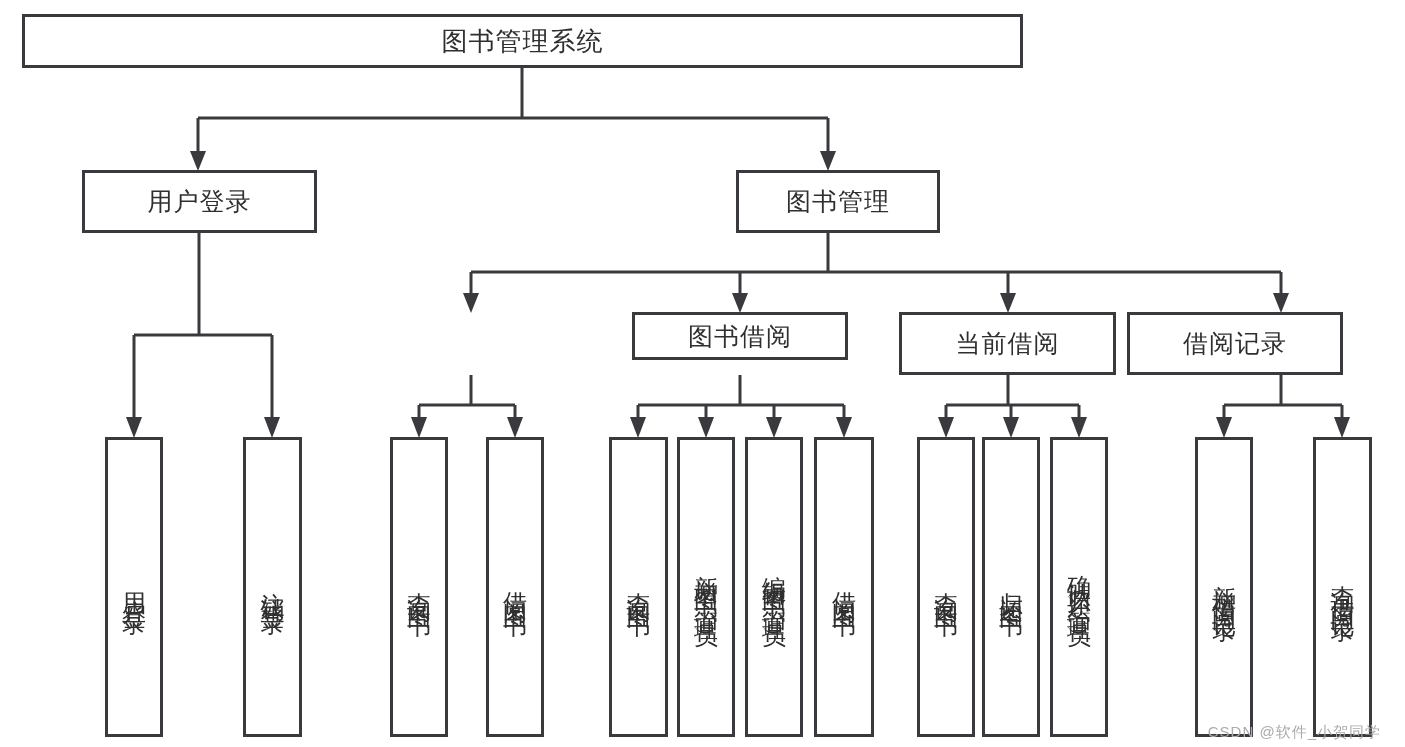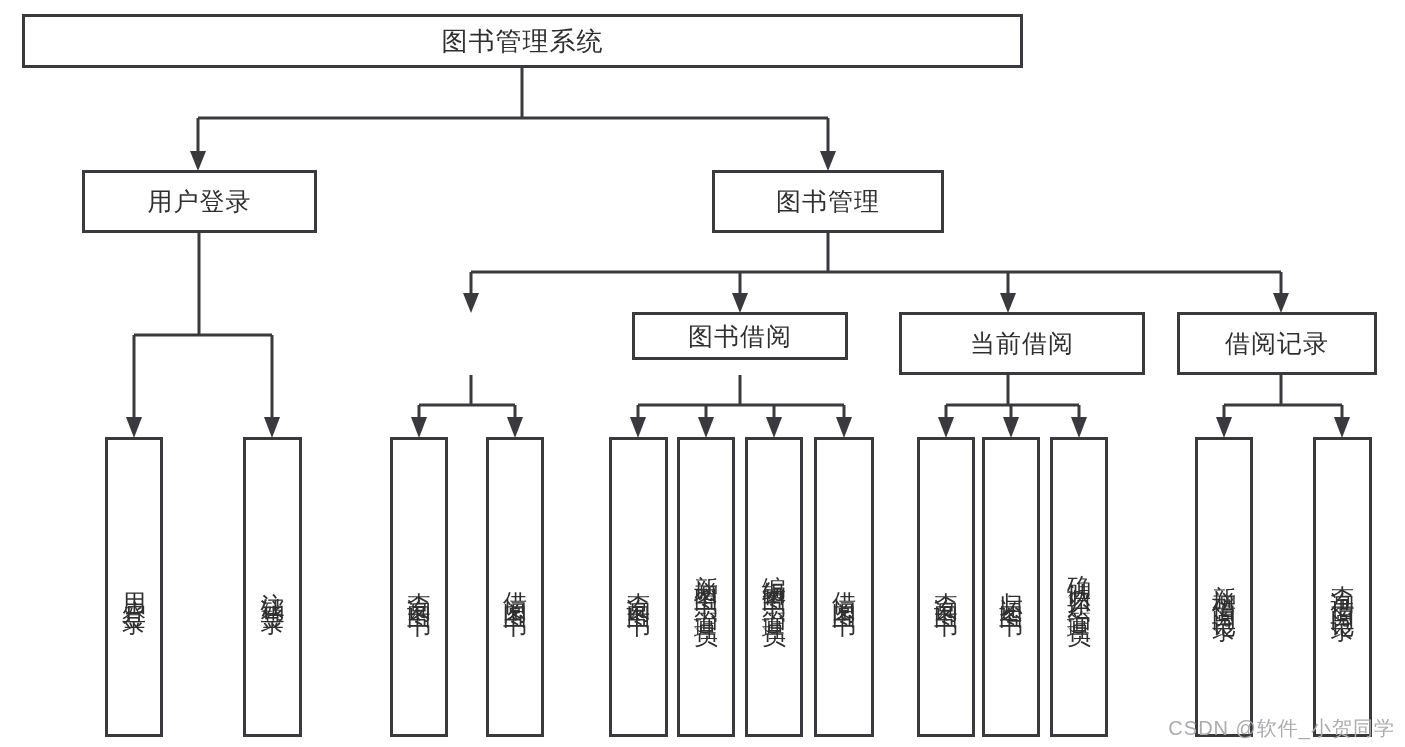--- a/index.html
+++ b/index.html
@@ -26,22 +26,22 @@
   }
   .box.h span{font-size:25px;letter-spacing:1px;white-space:nowrap;}
   .box.root span{font-size:26px;}
   .box.v span{
     writing-mode:vertical-rl;
     text-orientation:mixed;
     font-size:24px;line-height:1;letter-spacing:7px;
     white-space:nowrap;
   }
   .watermark{
-    position:absolute;z-index:3;right:10px;bottom:5px;
-    font-size:20px;color:var(--wm);letter-spacing:1px;white-space:nowrap;
+    position:absolute;z-index:3;right:24px;bottom:5px;
+    font-size:15px;color:var(--wm);letter-spacing:1px;white-space:nowrap;
   }
 </style>
 </head>
 <body>
 
 <div id="stage">
 
   <svg class="connectors" width="1405" height="747" viewBox="0 0 1405 747">
 
     <g>
@@ -92,31 +92,31 @@
     </g>
   </svg>
 
   <div class="box h root" style="left:22px;top:14px;width:1001px;height:54px">
     <span>图书管理系统</span>
   </div>
 
   <div class="box h" style="left:82px;top:170px;width:235px;height:63px">
     <span>用户登录</span>
   </div>
-  <div class="box h" style="left:712px;top:170px;width:232px;height:63px">
+  <div class="box h" style="left:736px;top:170px;width:204px;height:63px">
     <span>图书管理</span>
   </div>
 
   <div class="box h" style="left:632px;top:312px;width:216px;height:48px">
     <span>图书借阅</span>
   </div>
-  <div class="box h" style="left:899px;top:312px;width:246px;height:63px">
+  <div class="box h" style="left:899px;top:312px;width:217px;height:63px">
     <span>当前借阅</span>
   </div>
-  <div class="box h" style="left:1177px;top:312px;width:200px;height:63px">
+  <div class="box h" style="left:1127px;top:312px;width:216px;height:63px">
     <span>借阅记录</span>
   </div>
 
   <div class="box v" style="left:105px;top:437px;width:58px;height:300px">
     <span>用户登录</span>
   </div>
   <div class="box v" style="left:243px;top:437px;width:59px;height:300px">
     <span>注销登录</span>
   </div>
 

